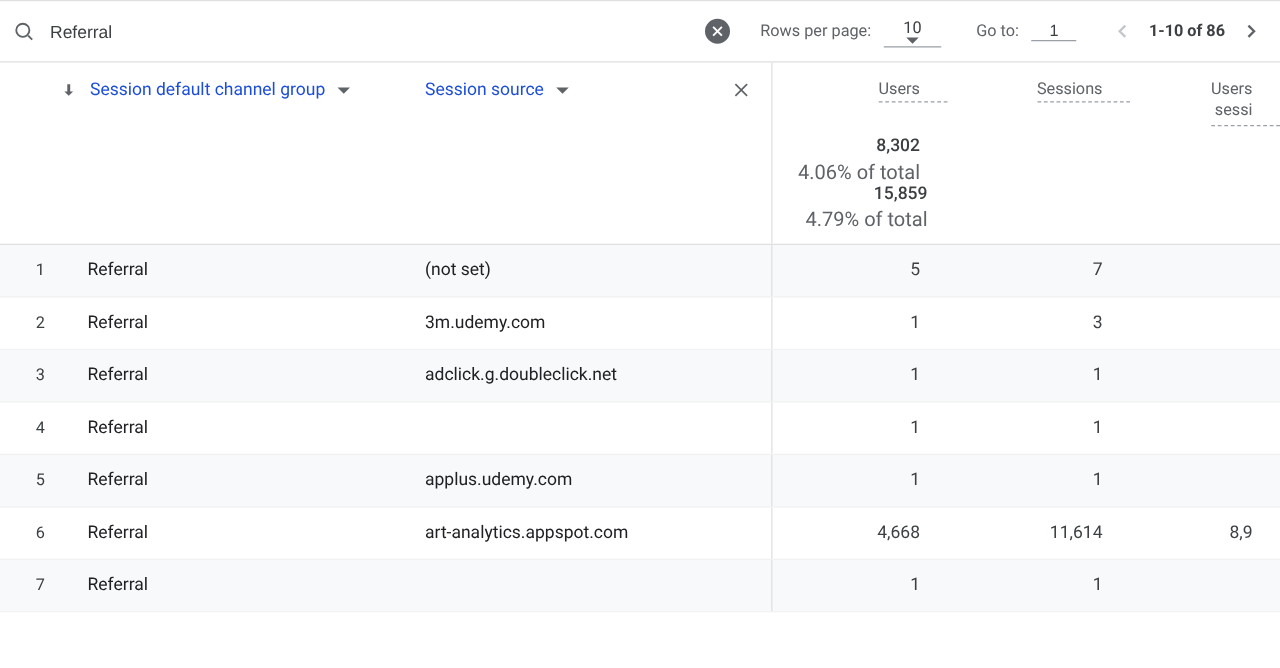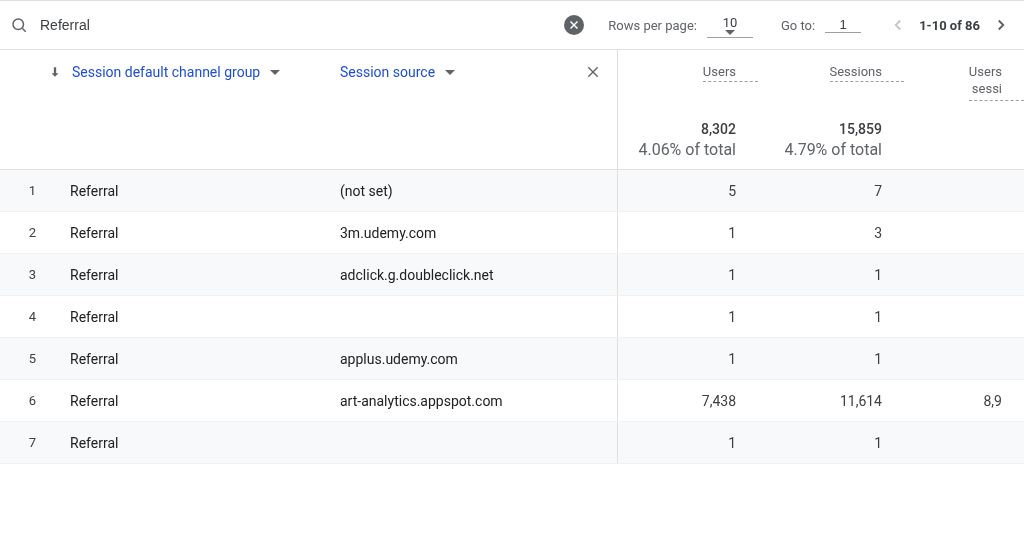--- a/index.html
+++ b/index.html
@@ -147,20 +147,21 @@
   }
   .metric-cell-h { display:flex; justify-content:flex-end; }
   .mc1 { width:140px; }
   .mc2 { width:146px; }
   .mc3 { flex:1; }
   .metric-name.wrap { line-height:1.3; }
   
   .metric-totals {
     display: flex;
     padding: 8px 0 10px 0;
+    flex-direction: column;
   }
   .total-cell {
     text-align: right;
     padding-right: 22px;
   }
   .total-val { font-size: 14px; color:#3c4043; font-weight:500; }
   .total-pct { font-size: 16px; color:#5f6368; margin-top:3px; }
   
   .rows {}
   .row {
@@ -344,21 +345,21 @@
       <div class="mv mc3"></div>
     </div>
     </div>
     <div class="row">
     <div class="dim-side">
       <div class="num">6</div>
       <div class="d1">Referral</div>
       <div class="d2">art-analytics.appspot.com</div>
     </div>
     <div class="metric-side">
-      <div class="mv mc1">7,438</div>
+      <div class="mv mc1">4,668</div>
       <div class="mv mc2">11,614</div>
       <div class="mv mc3">8,9</div>
     </div>
     </div>
     <div class="row odd">
     <div class="dim-side">
       <div class="num">7</div>
       <div class="d1">Referral</div>
     </div>
     <div class="metric-side">

